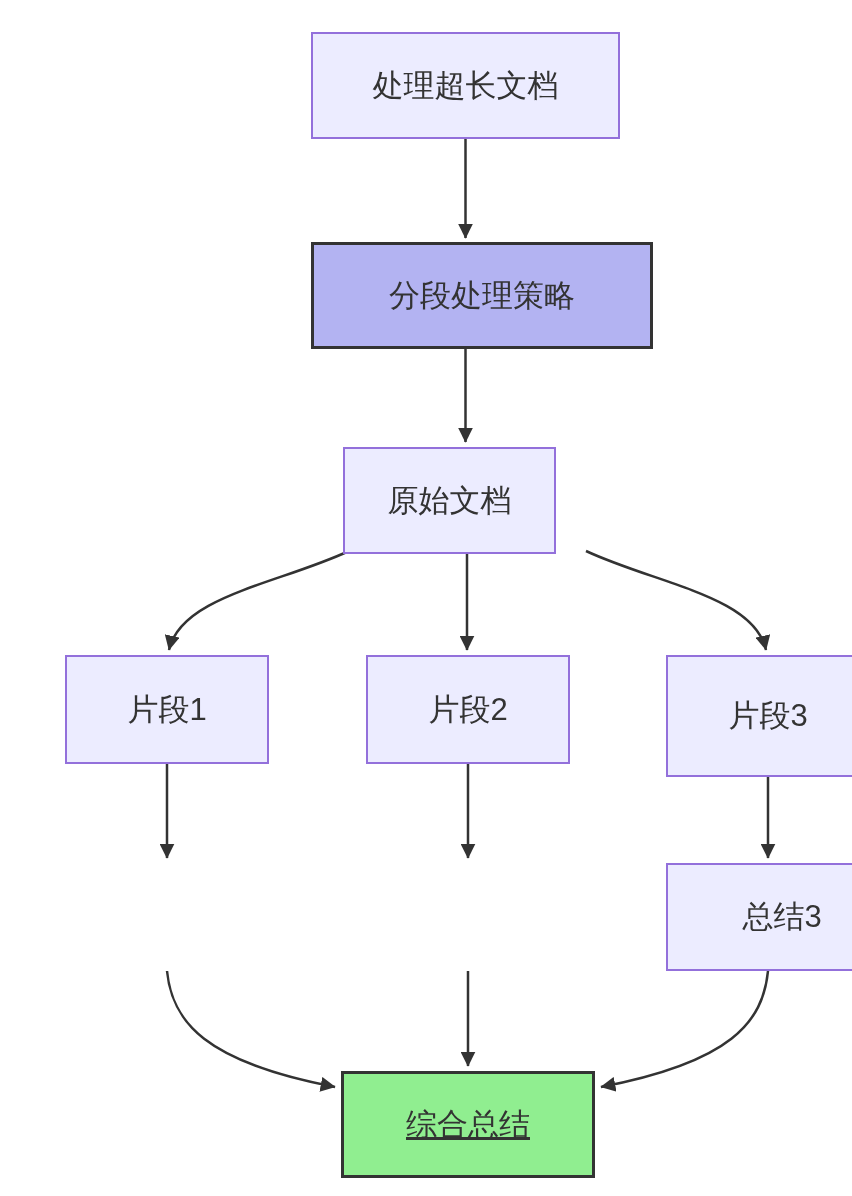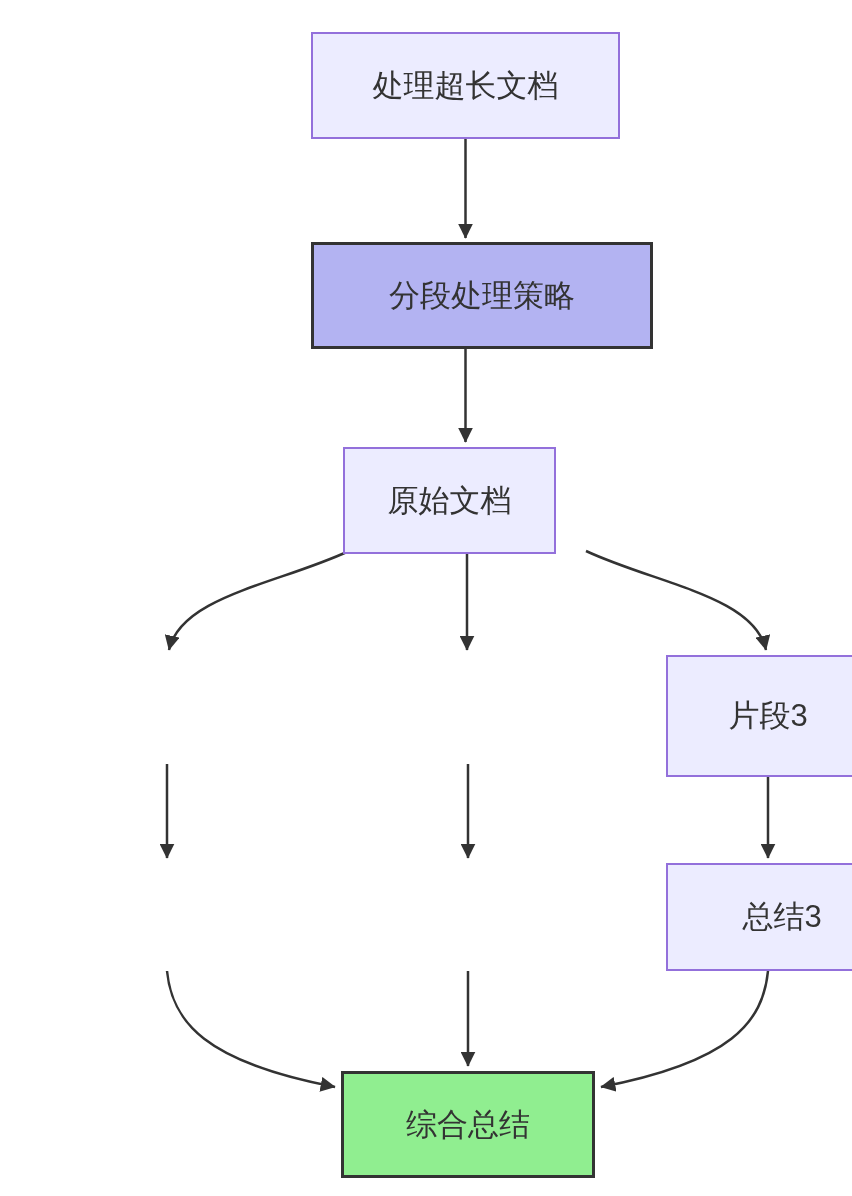--- a/index.html
+++ b/index.html
@@ -47,20 +47,21 @@
     background: var(--node-fill, #ECECFF);
     border: 2px solid var(--node-border, #9370DB);
   }
   .node.strategy {
     background: var(--strategy-fill, #B3B3F2);
     border: 3.5px solid var(--strategy-border, #333333);
   }
   .node.result {
     background: var(--result-fill, #90EE90);
     border: 3.5px solid var(--result-border, #333333);
+    text-decoration: underline;
   }
 </style>
 </head>
 <body>
 
 <div id="canvas">
 
   <svg id="edges" viewBox="0 0 852 1196" xmlns="http://www.w3.org/2000/svg">
     <defs>
       <marker id="arrow" viewBox="0 0 12 12" refX="11.5" refY="6" markerWidth="15" markerHeight="15" orient="auto" markerUnits="userSpaceOnUse">
@@ -79,21 +80,23 @@
     <path class="edge" d="M 435 971 L 435 1066" marker-end="url(#arrow)"></path>
     <path class="edge" d="M 735 971 C 730 1022, 698 1062, 568 1087" marker-end="url(#arrow)"></path>
   </svg>
 
   <div class="node default" style="left:278px; top:32px;  width:309px; height:107px">处理超长文档</div>
 
   <div class="node strategy" style="left:278px; top:242px; width:342px; height:107px">分段处理策略</div>
 
   <div class="node default" style="left:310px; top:447px; width:213px; height:107px">原始文档</div>
 
+  <div class="node default" style="left:32px;  top:655px; width:204px; height:109px">片段1</div>
 
+  <div class="node default" style="left:333px; top:655px; width:204px; height:109px">片段2</div>
 
   <div class="node default" style="left:633px; top:655px; width:204px; height:122px">片段3</div>
 
 
 
   <div class="node default" style="left:633px; top:863px; width:232px; height:108px">总结3</div>
 
   <div class="node result" style="left:308px; top:1071px; width:254px; height:107px">综合总结</div>
 
 </div>

